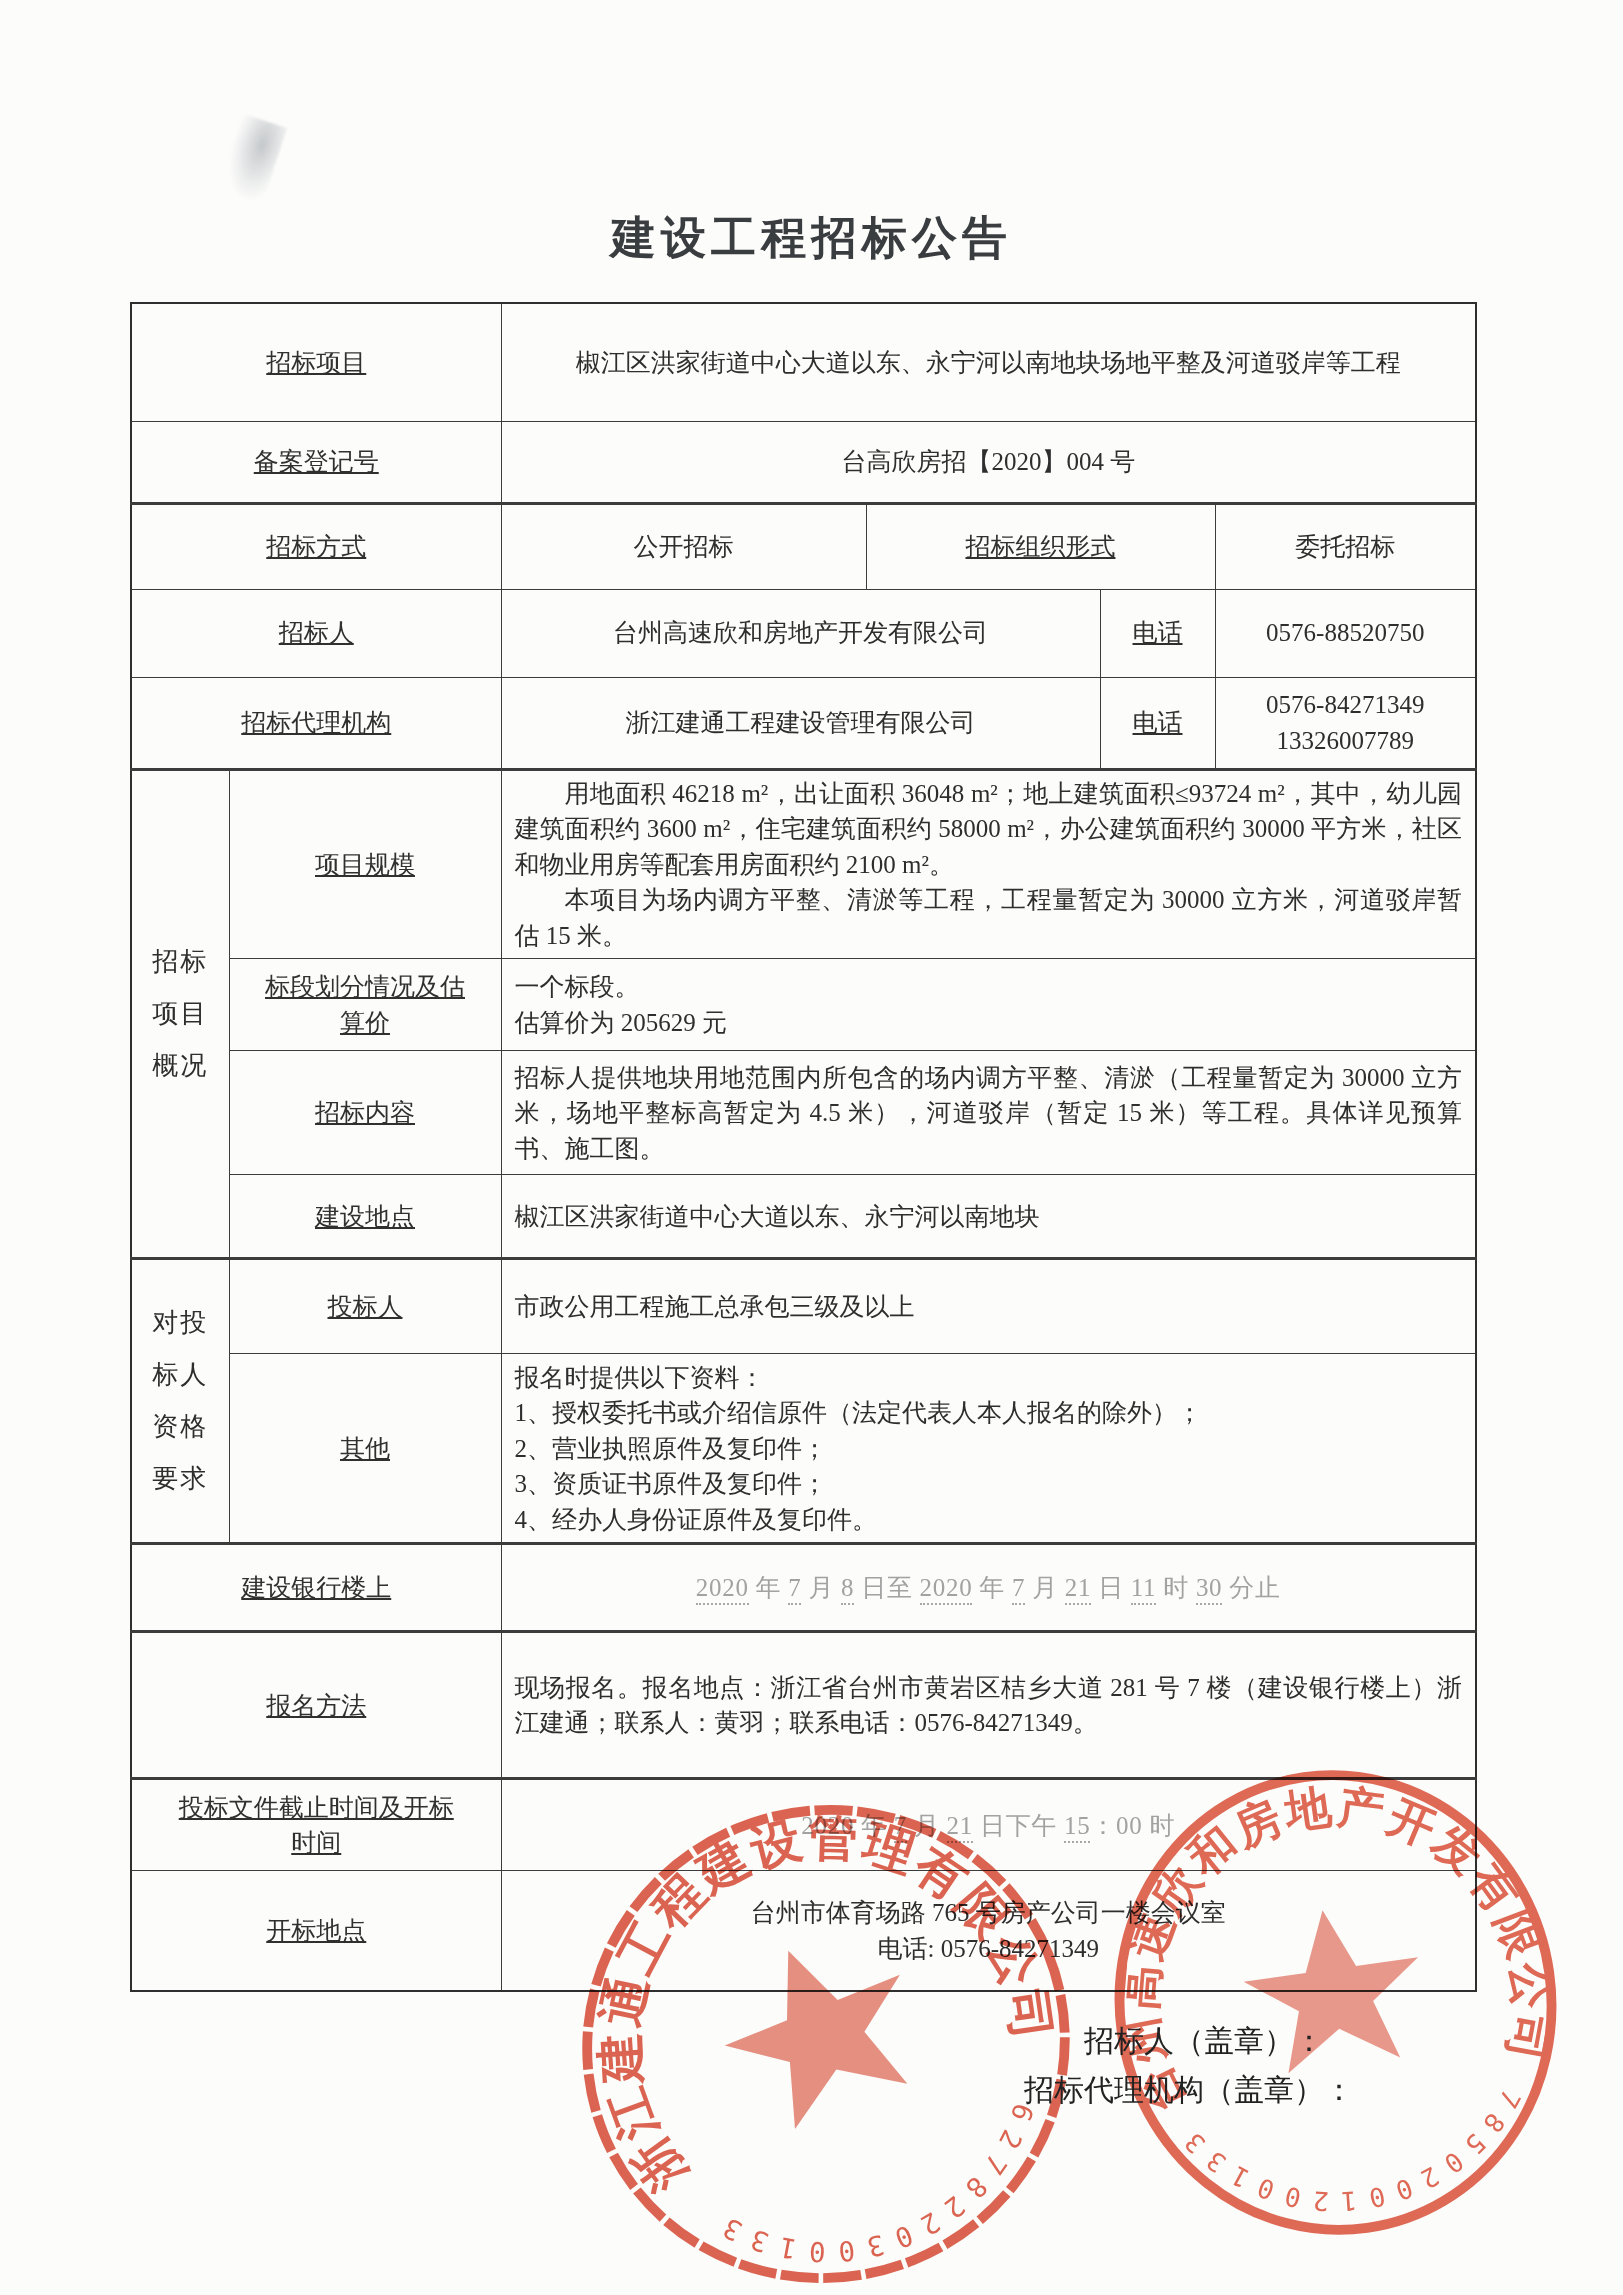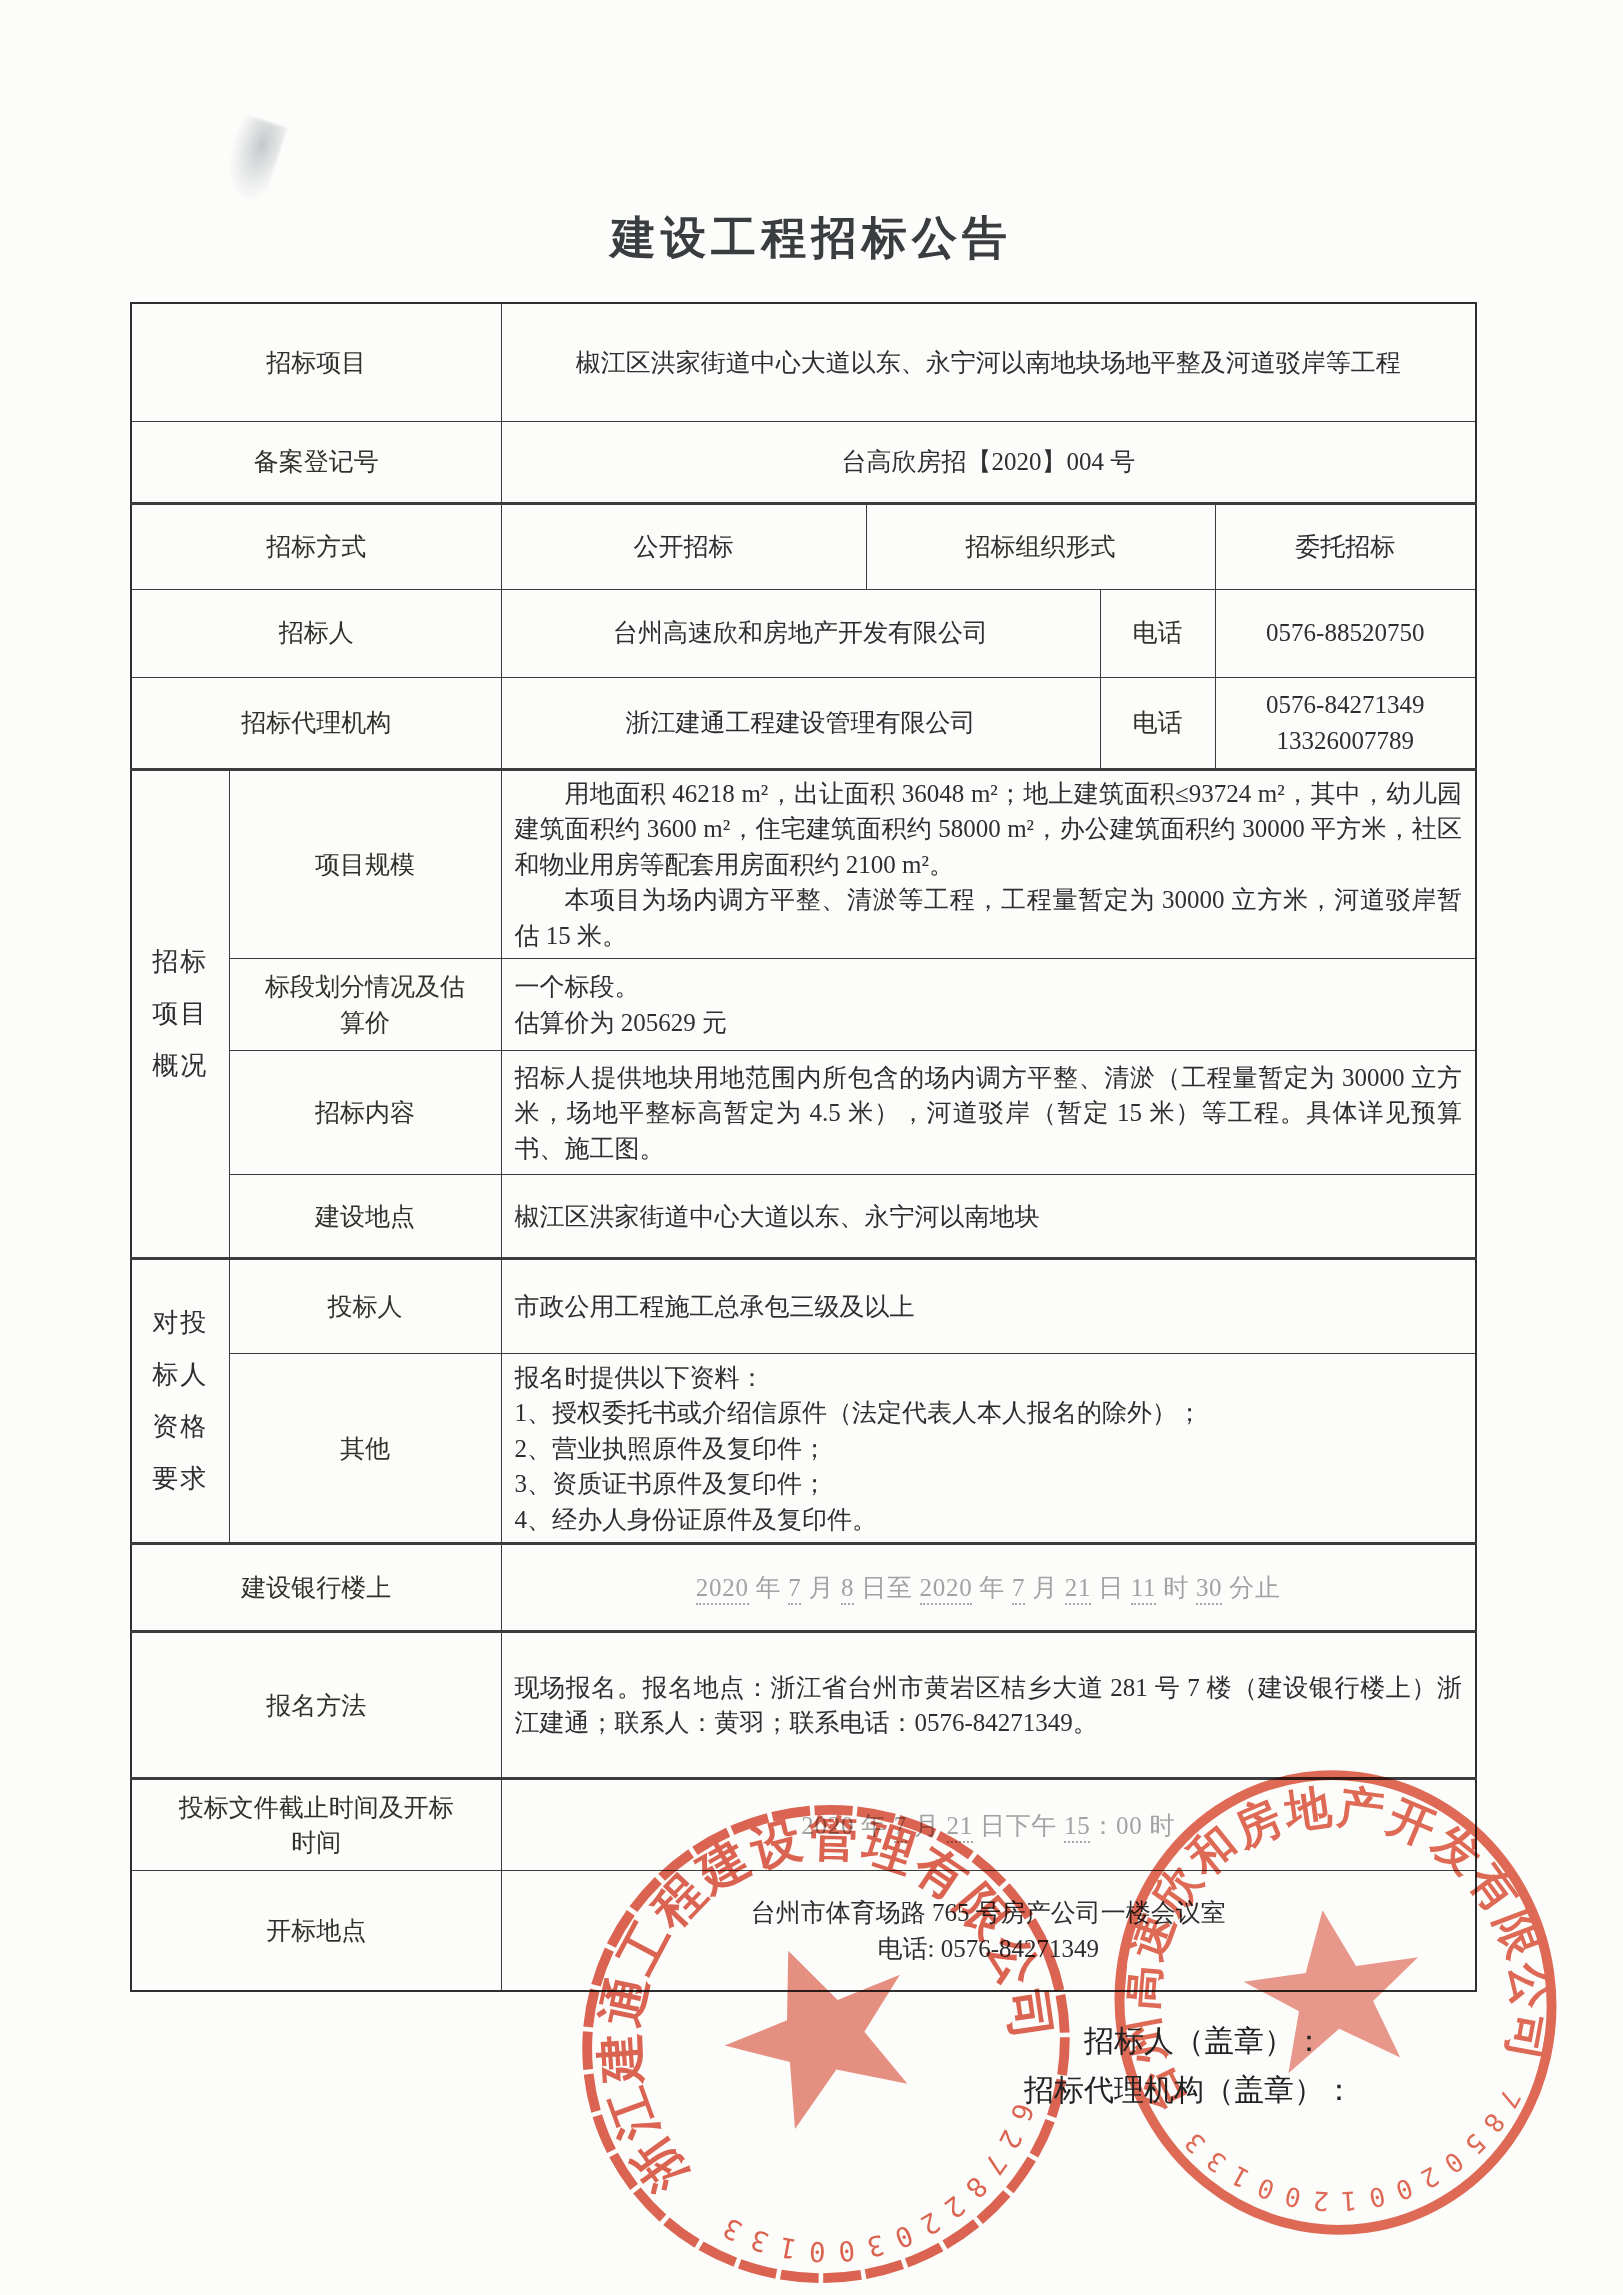--- a/index.html
+++ b/index.html
@@ -10,21 +10,21 @@
           transform:rotate(18deg);filter:blur(1.3px);opacity:.55;}
   .title{position:absolute;left:0;top:208px;width:100%;text-align:center;
          font-family:"Liberation Sans","DejaVu Sans",sans-serif;font-weight:bold;
          font-size:45px;letter-spacing:5.2px;color:#3a3d40;}
   table.doc{position:absolute;left:130px;top:302px;width:1346px;height:1671px;
             border-collapse:collapse;table-layout:fixed;z-index:2;}
   table.doc td{border:1.3px solid #3c3c3c;vertical-align:middle;padding:5.2px 13px;
                font-size:25px;line-height:1.42;overflow:hidden;}
   table.doc{border:2.6px solid #2f2f2f;}
   tr.thick > td{border-top-width:3.9px;}
-  td.label{text-align:center;color:#30302f;padding:5.2px 17px;font-size:26px;}
+  td.label{text-align:center;color:#30302f;padding:5.2px 17px;font-size:26px;text-decoration:underline;}
   td.center{text-align:center;}
   td.just{text-align:justify;padding:6.5px 22px;}
   .vlabel{width:58px;margin:0 auto;line-height:2.0;font-size:26px;letter-spacing:2px;
           word-break:break-all;text-align:center;}
   .para .line{text-indent:2em;text-align:justify;}
   .lines-left .line{text-align:left;}
   .lines-center .line{text-align:center;}
   .cell-project{font-size:29px;text-align:center;padding:6.5px 23.6px;line-height:1.6;}
   .phoneno{text-align:center;font-size:26px;}
   .faded{color:#a2a2a2;text-align:center;font-size:26px;letter-spacing:0.7px;}

